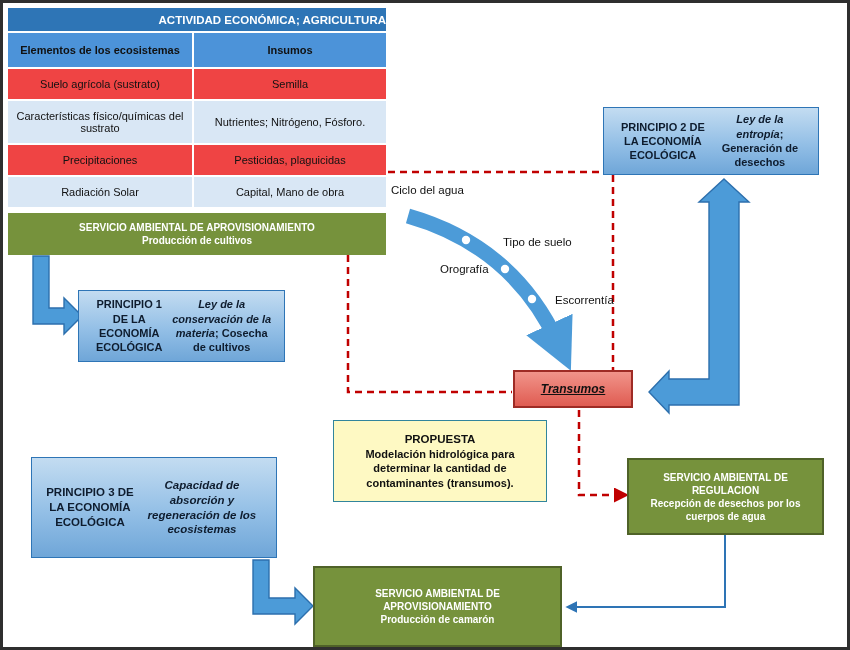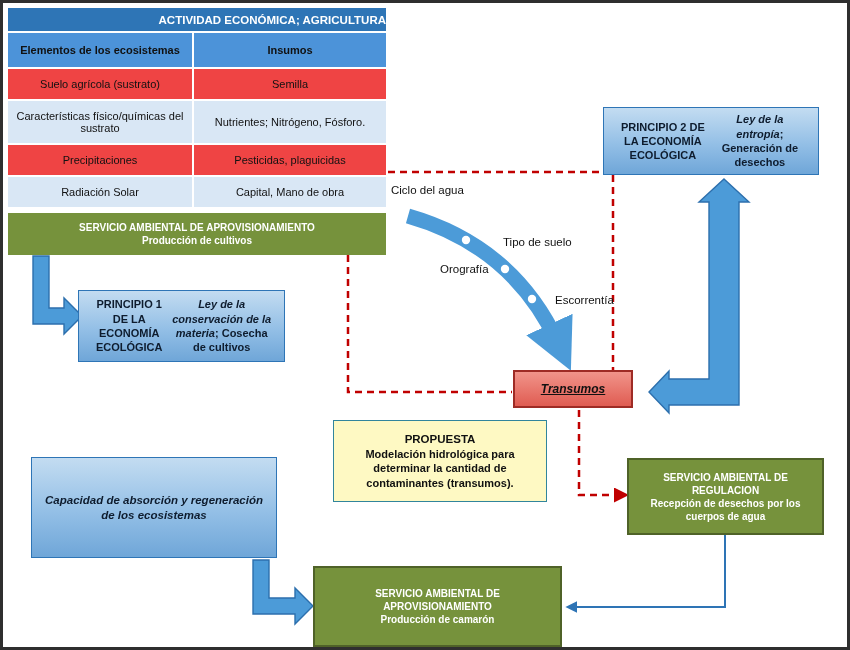--- a/index.html
+++ b/index.html
@@ -105,20 +105,21 @@
     <div class="pbox-title">PRINCIPIO 1 DE LA ECONOMÍA ECOLÓGICA</div>
     <div class="pbox-body"><span class="law">Ley de la conservación de la materia</span><span>; Cosecha de cultivos</span></div>
   </div>
 
   <div class="abs pbox" style="left:600px;top:104px;width:216px;height:68px">
     <div class="pbox-title">PRINCIPIO 2 DE LA ECONOMÍA ECOLÓGICA</div>
     <div class="pbox-body"><span class="law">Ley de la entropía</span><span>; Generación de desechos</span></div>
   </div>
 
   <div class="abs pbox" style="left:28px;top:454px;width:246px;height:101px;font-size:11.5px">
+    <div class="pbox-title">PRINCIPIO 3 DE LA ECONOMÍA ECOLÓGICA</div>
     <div class="pbox-body"><span class="law">Capacidad de absorción y regeneración de los ecosistemas</span><span></span></div>
   </div>
 
   <div class="abs lbl" style="left:388px;top:181px">Ciclo del agua</div>
   <div class="abs lbl" style="left:500px;top:233px">Tipo de suelo</div>
   <div class="abs lbl" style="left:437px;top:260px">Orografía</div>
   <div class="abs lbl" style="left:552px;top:291px">Escorrentía</div>
 
   <div class="abs redbox" style="left:510px;top:367px;width:120px;height:38px">
     <span>Transumos</span>

